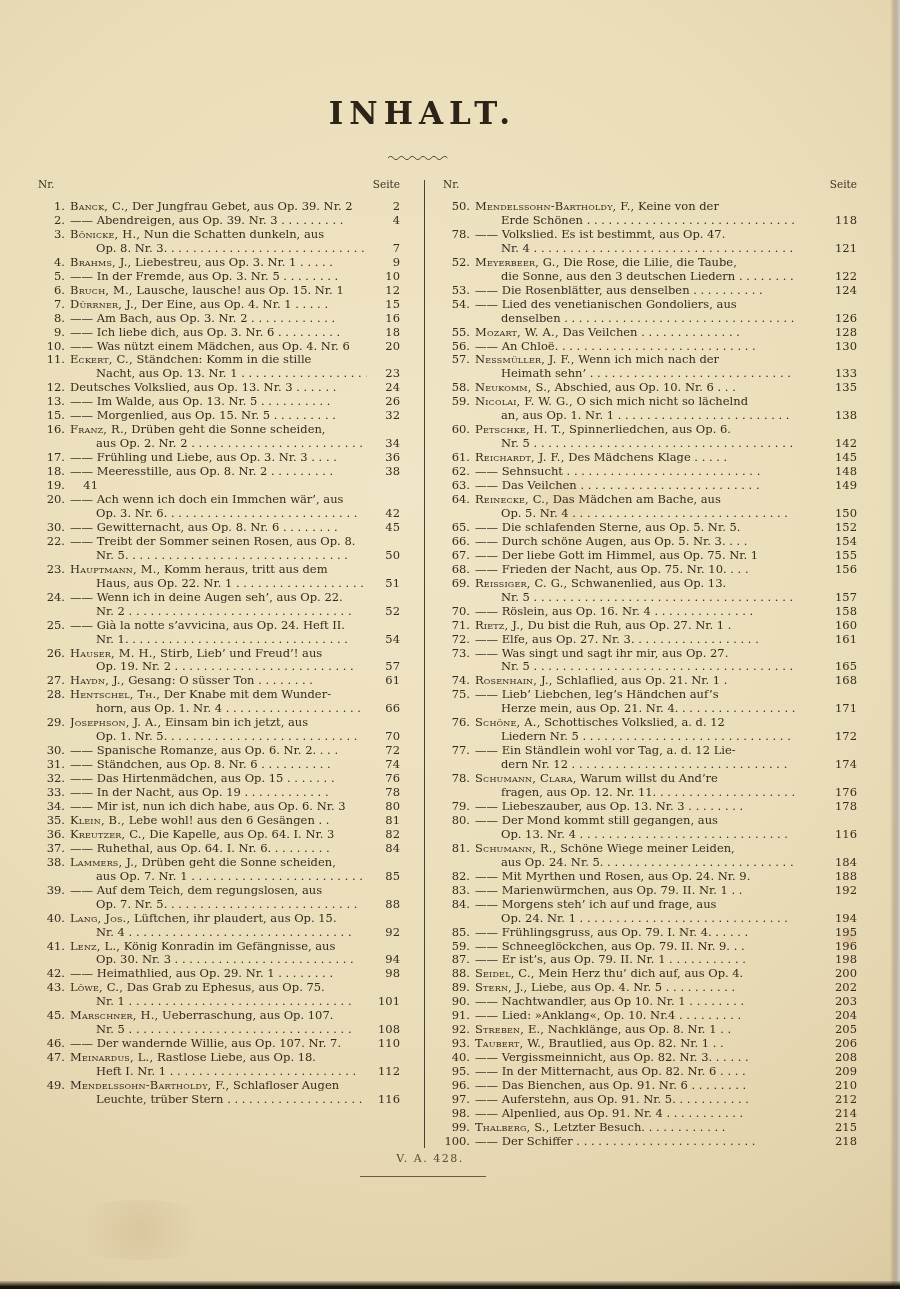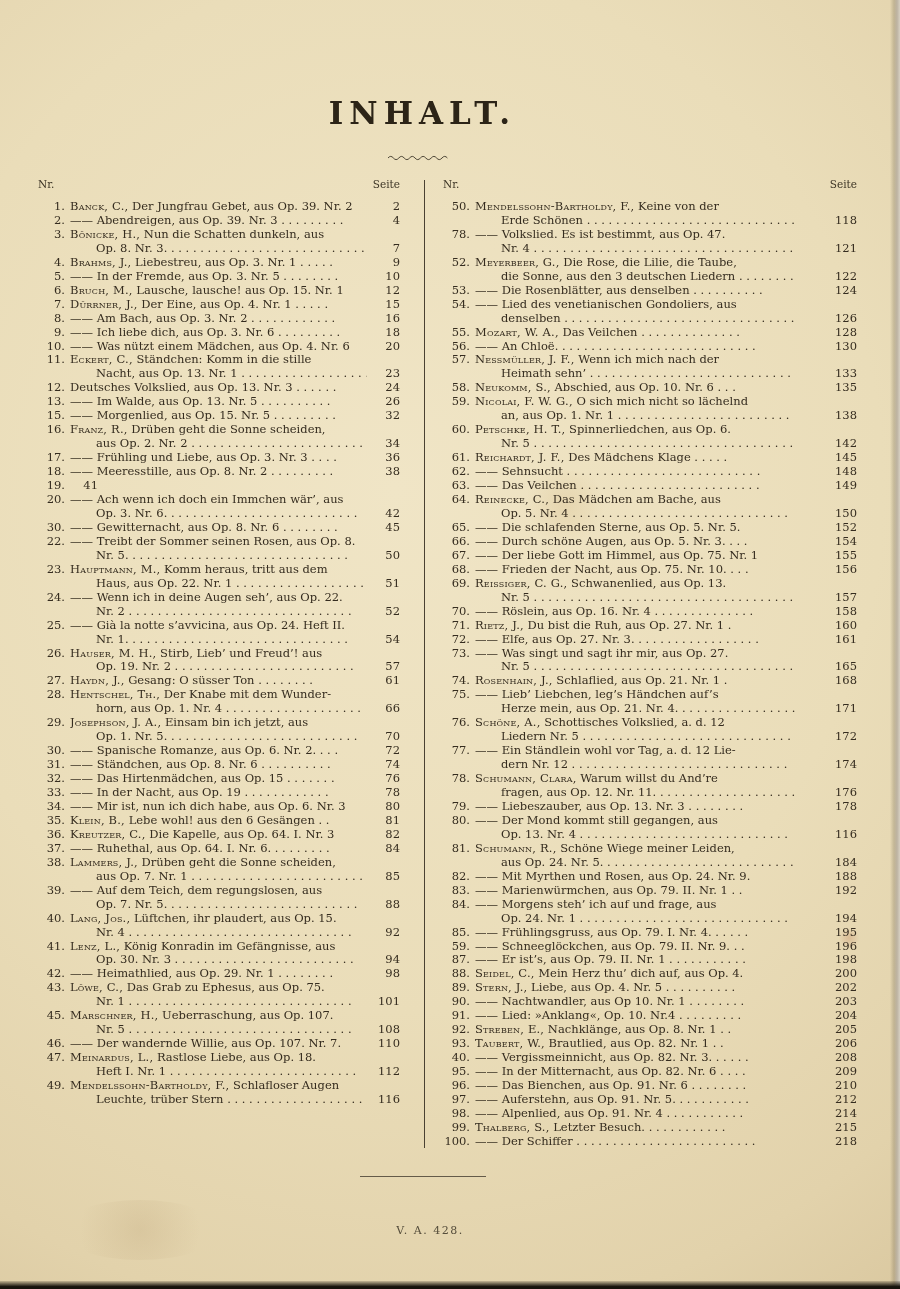--- a/index.html
+++ b/index.html
@@ -35,21 +35,21 @@
   .entry{display:flex;align-items:flex-start;font-size:11.5px;line-height:13.95px;}
   .num{flex:none;width:27px;padding-right:5px;text-align:right;}
   .txt{flex:1;min-width:0;margin-right:5px;}
   .l1,.l2{white-space:nowrap;overflow:hidden;}
   .l2{padding-left:26px;}
   .nm{font-variant:small-caps;letter-spacing:0.2px;margin-top:48px;}
   .pg{flex:none;width:28px;text-align:right;align-self:flex-end;}
 
   .foot-rule{position:absolute;top:1176px;left:360px;width:126px;height:0;
     border-top:1px solid #645b49;}
-  .plate{position:absolute;top:1224px;left:367px;width:126px;text-align:center;
+  .plate{position:absolute;top:1152px;left:367px;width:126px;text-align:center;
     font-size:11px;letter-spacing:1.5px;color:#554d3b;}
 </style>
 </head>
 <body>
 
 <div class="page">
   <div class="stain s1"></div>
   <div class="stain s2"></div>
   <div class="stain s3"></div>
 

